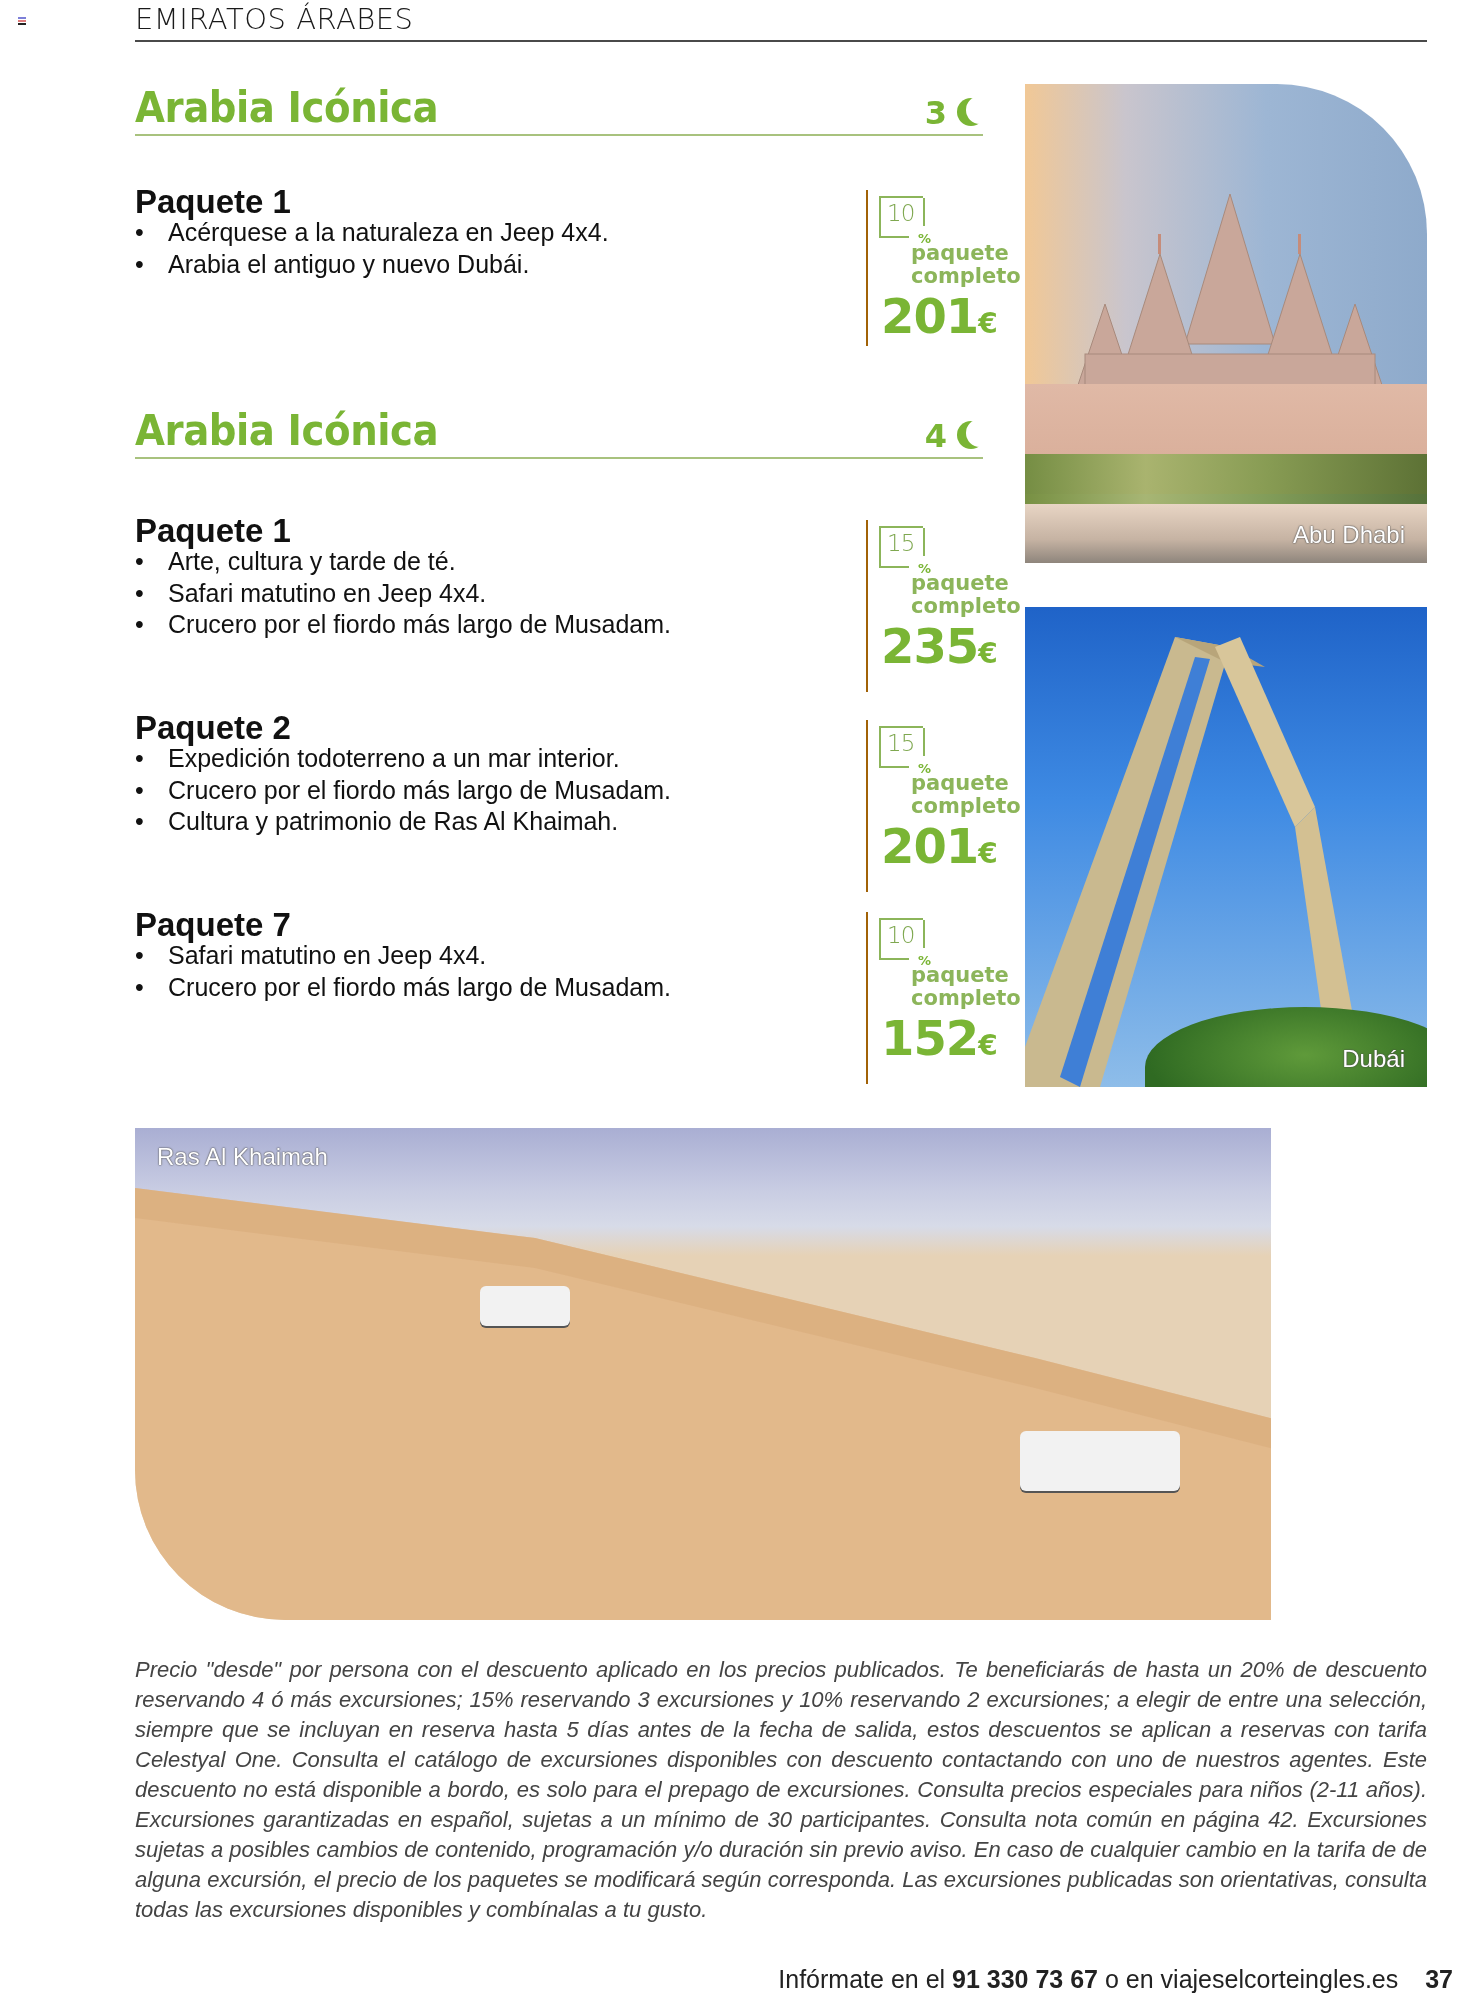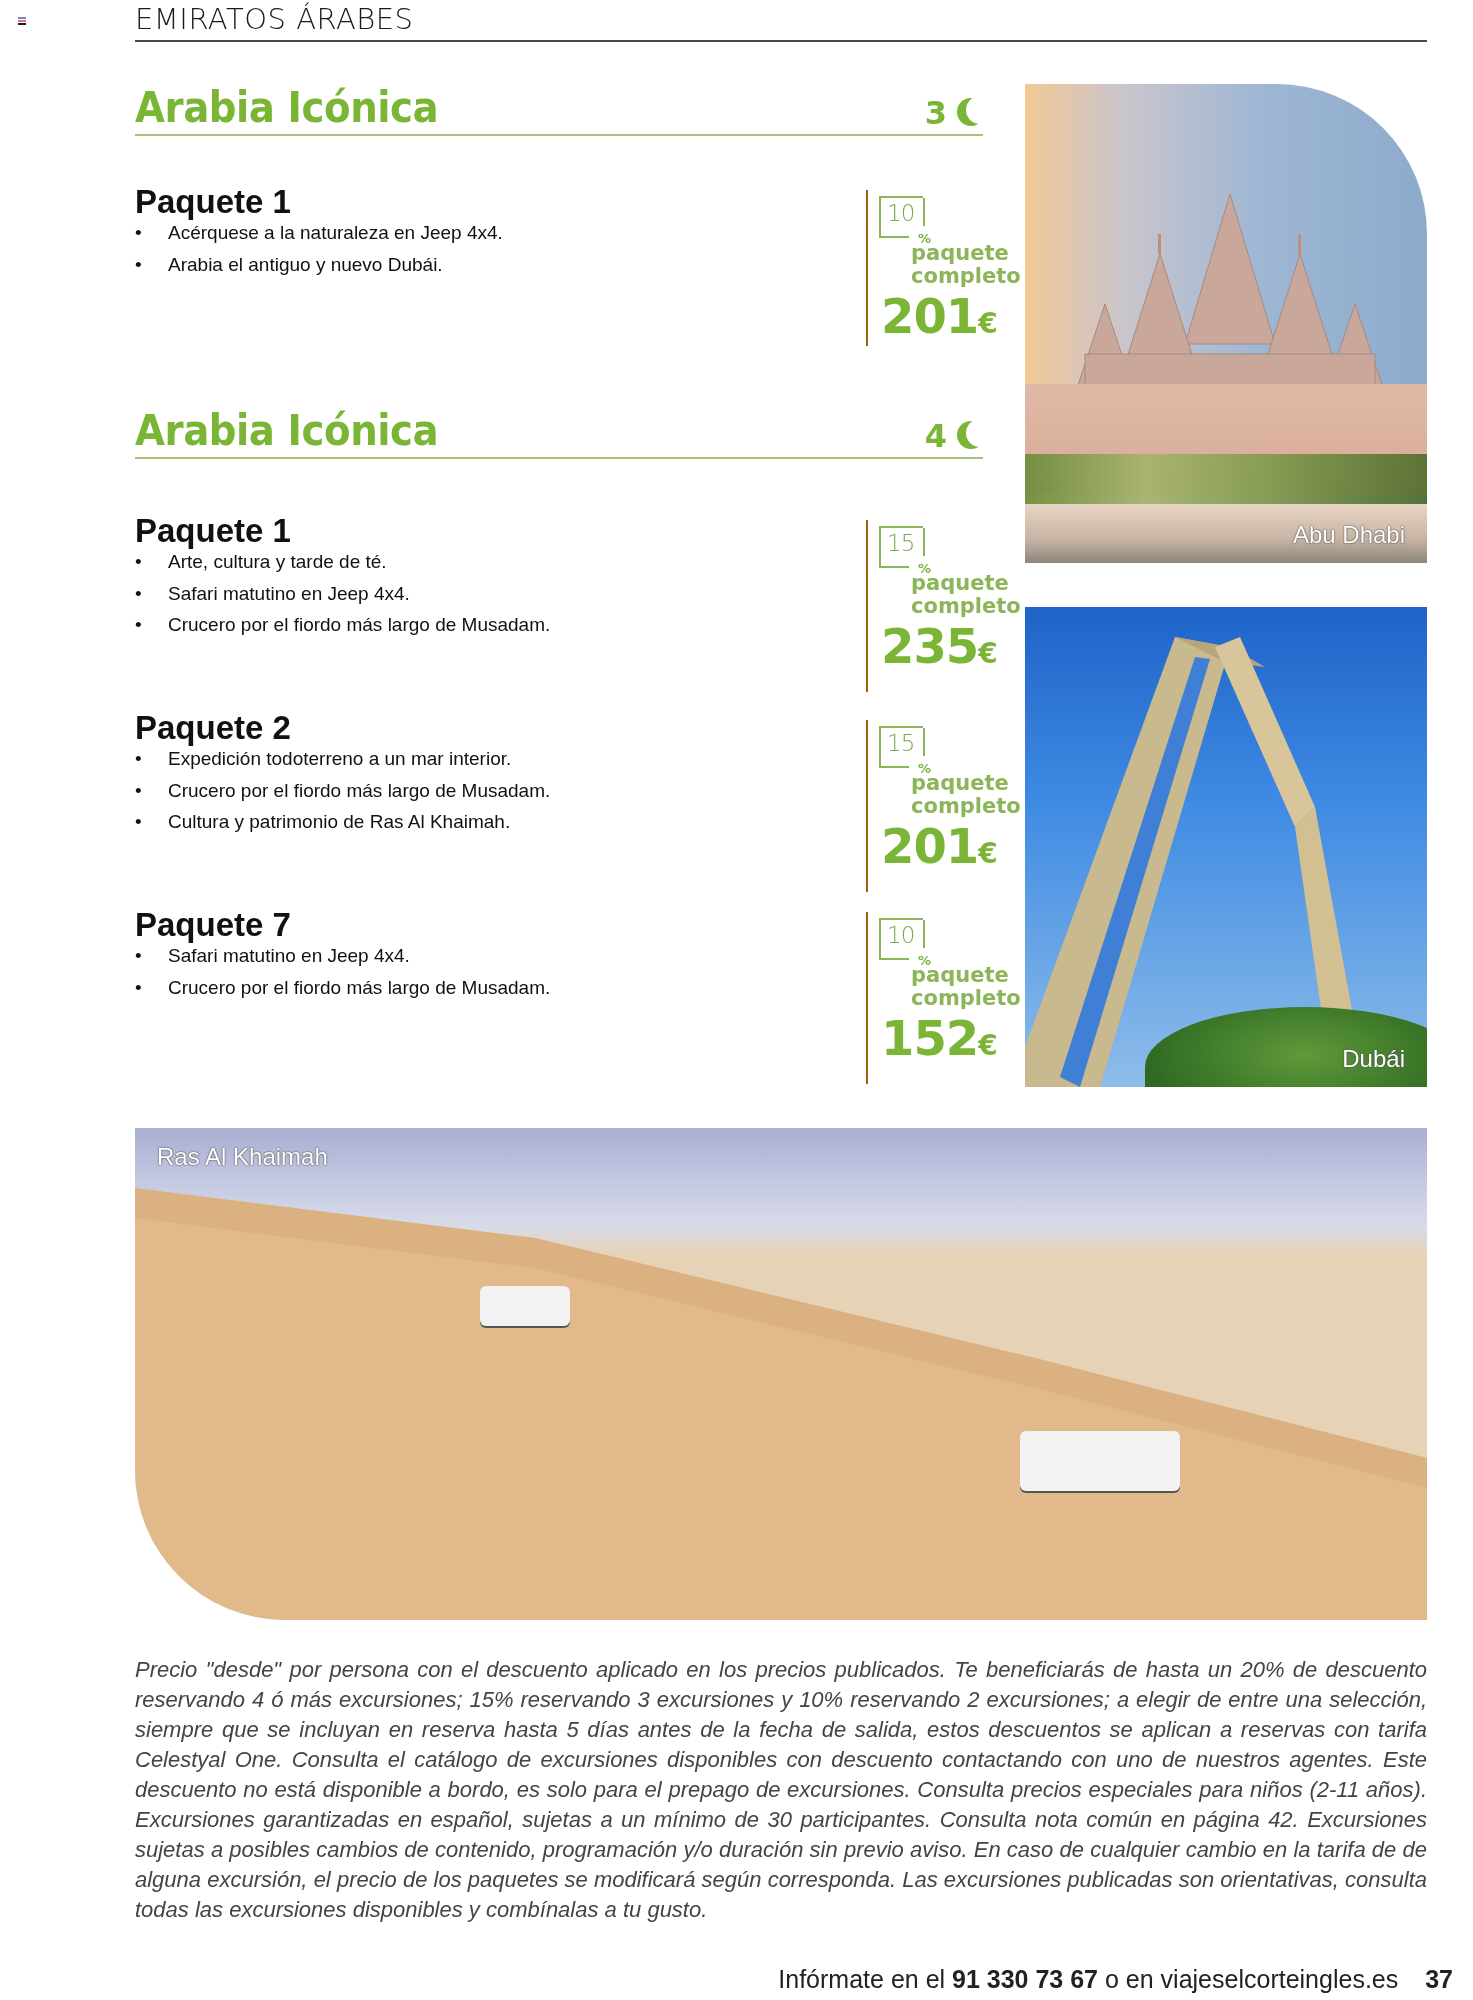--- a/index.html
+++ b/index.html
@@ -15,21 +15,21 @@
   .tour-head { position: absolute; left: 135px; width: 848px; height: 52px; border-bottom: 2px solid #a8c27e; }
   .tour-head .title { position: absolute; left: 0; bottom: 2px; font-family: "DejaVu Sans", sans-serif; font-weight: bold; font-size: 43px; color: #7ab535; letter-spacing: -0.5px; transform: scaleX(0.9); transform-origin: left bottom; }
   .tour-head .nights { position: absolute; right: 4px; bottom: 2px; font-family: "DejaVu Sans", sans-serif; font-weight: bold; font-size: 32px; color: #7ab535; display: flex; align-items: flex-end; gap: 8px; }
   .moon { width: 24px; height: 30px; position: relative; margin-bottom: 4px; }
   .moon::before { content: ""; position: absolute; left: 2px; top: 0; width: 28px; height: 28px; border-radius: 50%; background: #7ab535; }
   .moon::after { content: ""; position: absolute; left: 11px; top: -2px; width: 28px; height: 28px; border-radius: 50%; background: #ffffff; }
 
   .pkg { position: absolute; left: 135px; width: 700px; }
   .pkg .name { font-weight: bold; font-size: 33px; line-height: 31px; color: #111; }
   .pkg ul { list-style: none; }
-  .pkg li { position: relative; padding-left: 33px; font-size: 19px; line-height: 31.5px; color: #111; }
+  .pkg li { position: relative; padding-left: 33px; font-size: 25px; line-height: 31.5px; color: #111; }
   .pkg li::before { content: "\2022"; position: absolute; left: 0; top: 0; }
 
   .price { position: absolute; left: 866px; width: 130px; border-left: 2px solid #a16207; padding-left: 9px; }
   .price .disc { position: relative; width: 44px; height: 40px; border: 2px solid #8cb55a; border-bottom: none; border-right: none; margin-top: 6px; margin-left: 2px; }
   .price .disc::after { content: ""; position: absolute; right: -2px; top: 0; width: 2px; height: 28px; background: #8cb55a; }
   .price .disc::before { content: ""; position: absolute; left: -2px; bottom: -2px; width: 30px; height: 2px; background: #8cb55a; }
   .price .disc .num { position: absolute; left: 6px; top: 2px; font-family: "DejaVu Sans", sans-serif; font-size: 23px; font-weight: 300; color: #7fa850; letter-spacing: -1px; }
   .price .disc .pct { position: absolute; right: -8px; bottom: -10px; font-family: "DejaVu Sans", sans-serif; font-size: 13px; font-weight: bold; color: #7ab535; }
   .price .lbl { font-family: "DejaVu Sans", sans-serif; font-weight: bold; font-size: 21px; line-height: 23px; color: #8cb55a; margin-top: 6px; margin-left: 34px; }
   .price .amount { font-family: "DejaVu Sans", sans-serif; font-weight: bold; font-size: 48px; line-height: 52px; color: #7ab535; margin-top: 2px; margin-left: 4px; letter-spacing: -1px; }
@@ -45,21 +45,21 @@
   .abu .base { position: absolute; left: 0; top: 300px; width: 402px; height: 110px; background: linear-gradient(180deg, #e0b9a6, #d7ab96); }
   .abu .trees { position: absolute; left: 0; top: 370px; width: 402px; height: 60px; background: linear-gradient(90deg, #6a8a3a, #a4b46a 30%, #7f9a4c 60%, #4f6b2a); opacity: 0.9; }
   .abu .plaza { position: absolute; left: 0; top: 420px; width: 402px; height: 59px; background: linear-gradient(180deg, #e8d5c4, #c6b3a3 60%, #8e857c); }
   .abu .cap { right: 22px; bottom: 14px; }
 
   .dubai { left: 1025px; top: 607px; width: 402px; height: 480px; background: linear-gradient(180deg, #1f63c8 0%, #3e8ae3 40%, #8ebde9 100%); }
   .dubai .frame { position: absolute; left: 0; top: 0; width: 402px; height: 480px; }
   .dubai .bush { position: absolute; left: 120px; top: 400px; width: 320px; height: 120px; border-radius: 50% 50% 0 0; background: radial-gradient(ellipse at 50% 40%, #5f9a3a, #2f6a22 70%); }
   .dubai .cap { right: 22px; bottom: 14px; }
 
-  .desert { left: 135px; top: 1128px; width: 1292px; height: 492px; border-bottom-left-radius: 150px;
+  .desert { left: 135px; top: 1128px; width: 1136px; height: 492px; border-bottom-left-radius: 150px;
             background: linear-gradient(180deg, #a9aed3 0%, #c7cbe2 12%, #d7dbe8 20%, #e6d2b6 26%); }
   .desert .sand { position: absolute; left: 0; top: 0; width: 1292px; height: 492px; }
   .desert .cap { left: 22px; top: 15px; }
 
   .car { position: absolute; border-radius: 6px; background: #f2f2f2; box-shadow: 0 2px 0 #555; }
 
   .note { position: absolute; left: 135px; top: 1655px; width: 1292px; font-style: italic; font-size: 22px; line-height: 30px; color: #444; text-align: justify; text-align-last: left; }
 
   .footer { position: absolute; right: 20px; top: 1965px; font-size: 25px; color: #222; white-space: nowrap; }
   .footer b { font-weight: bold; }

